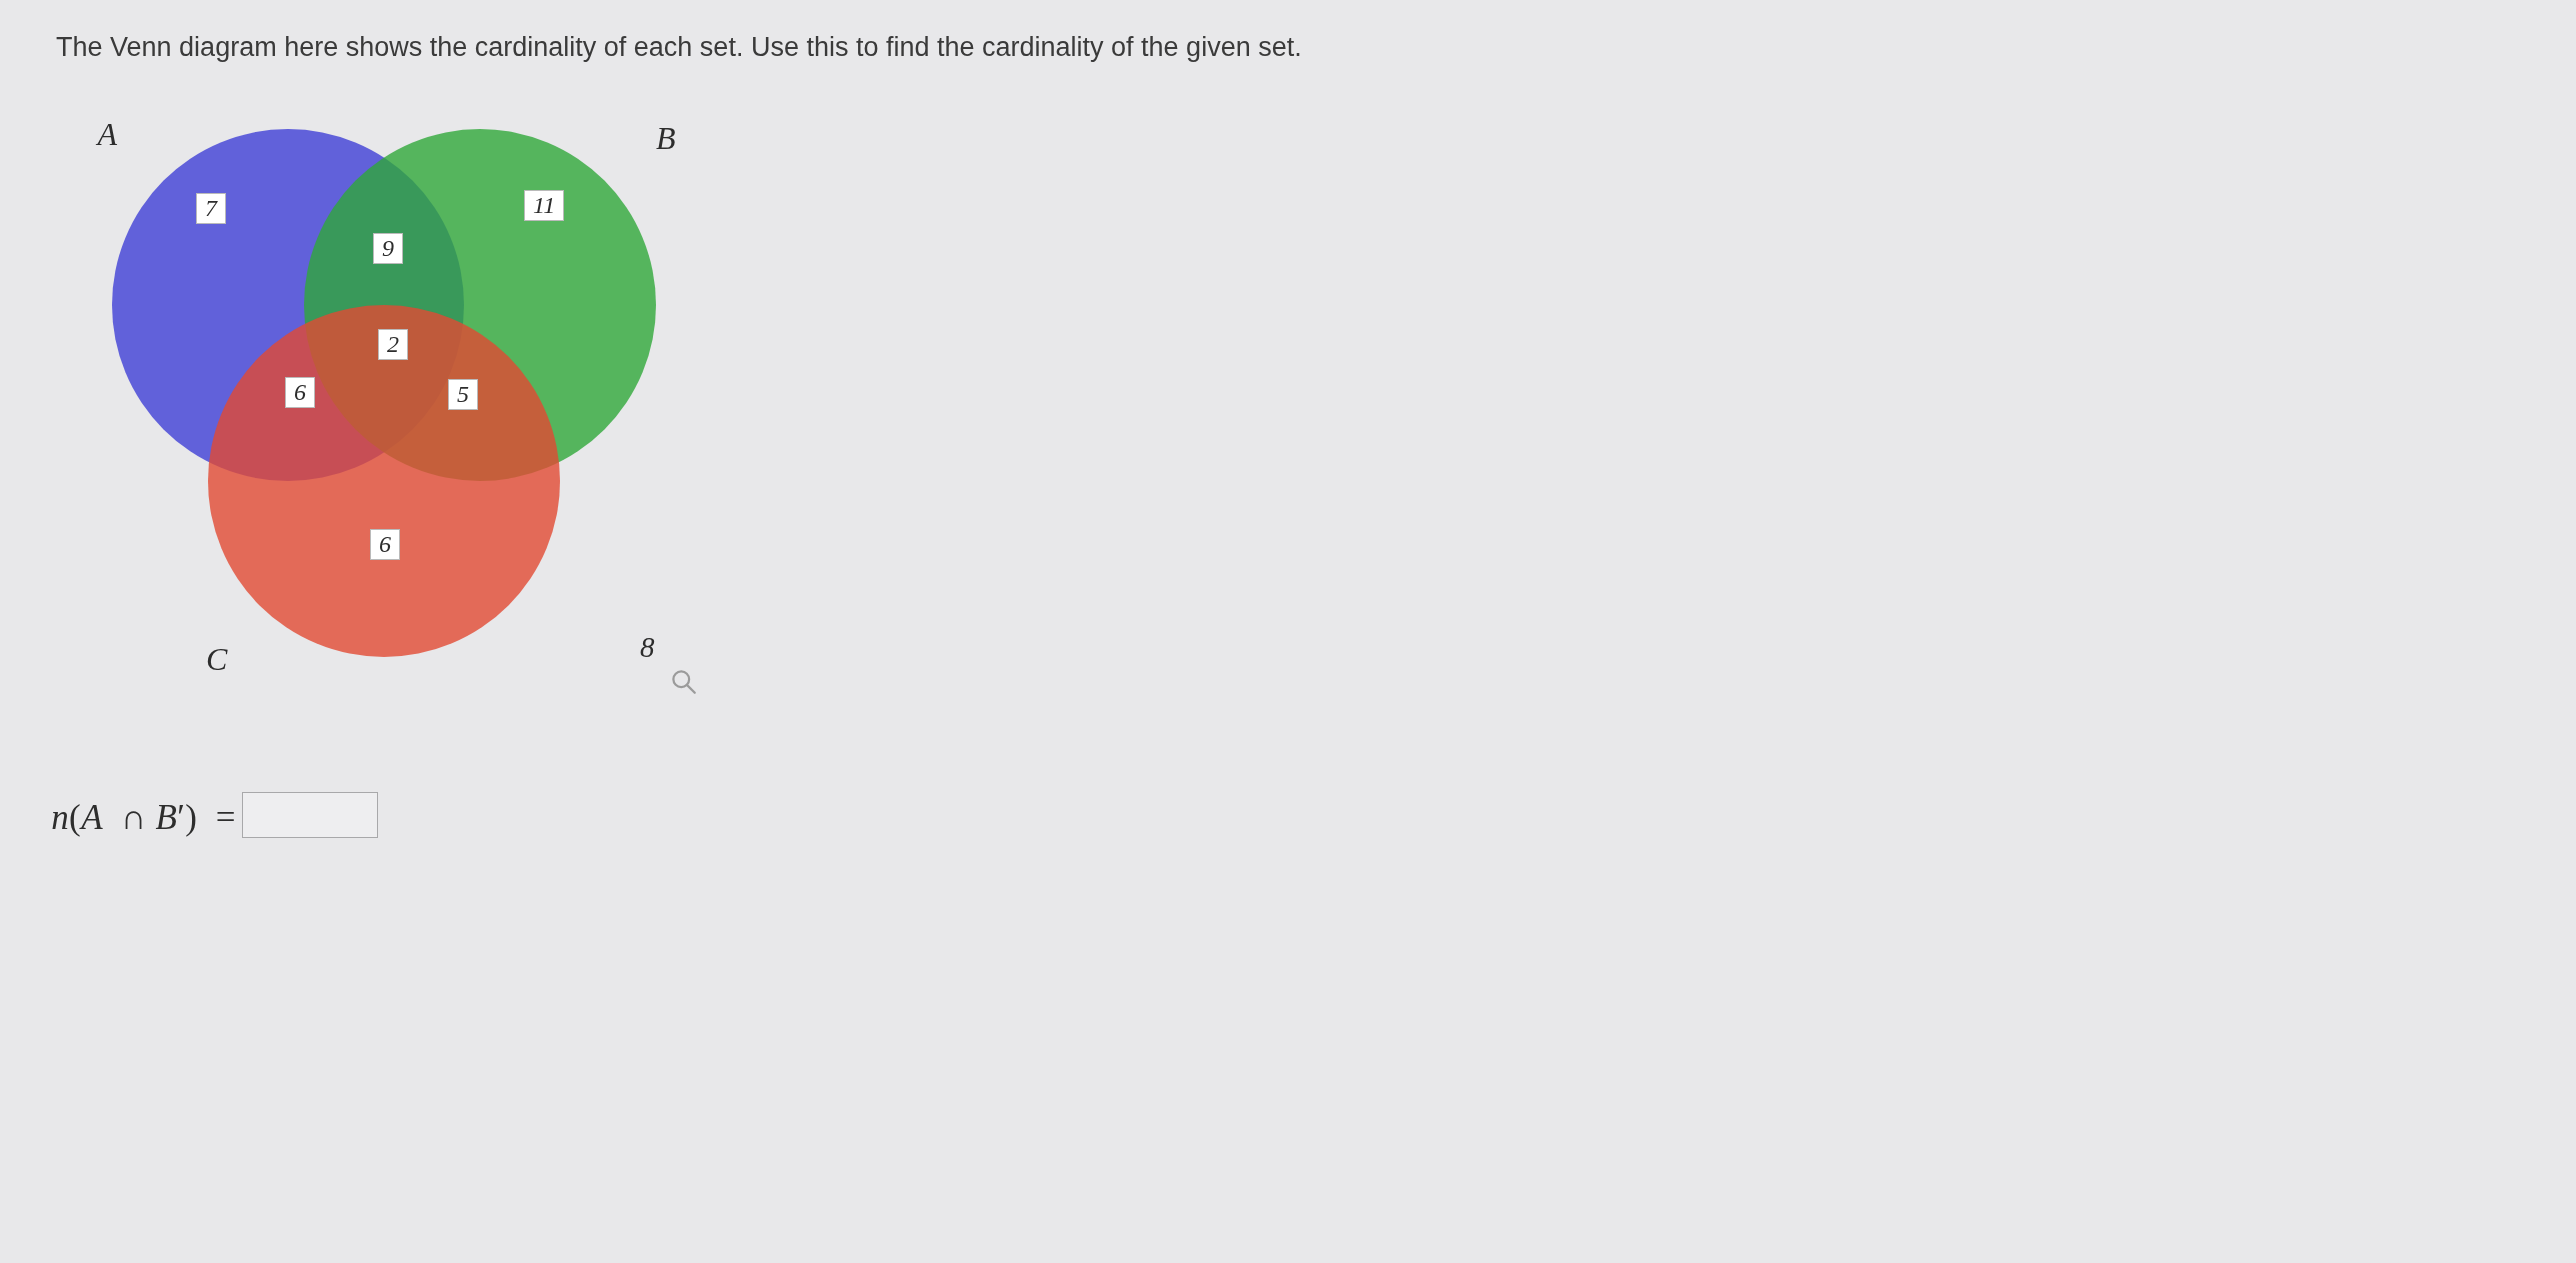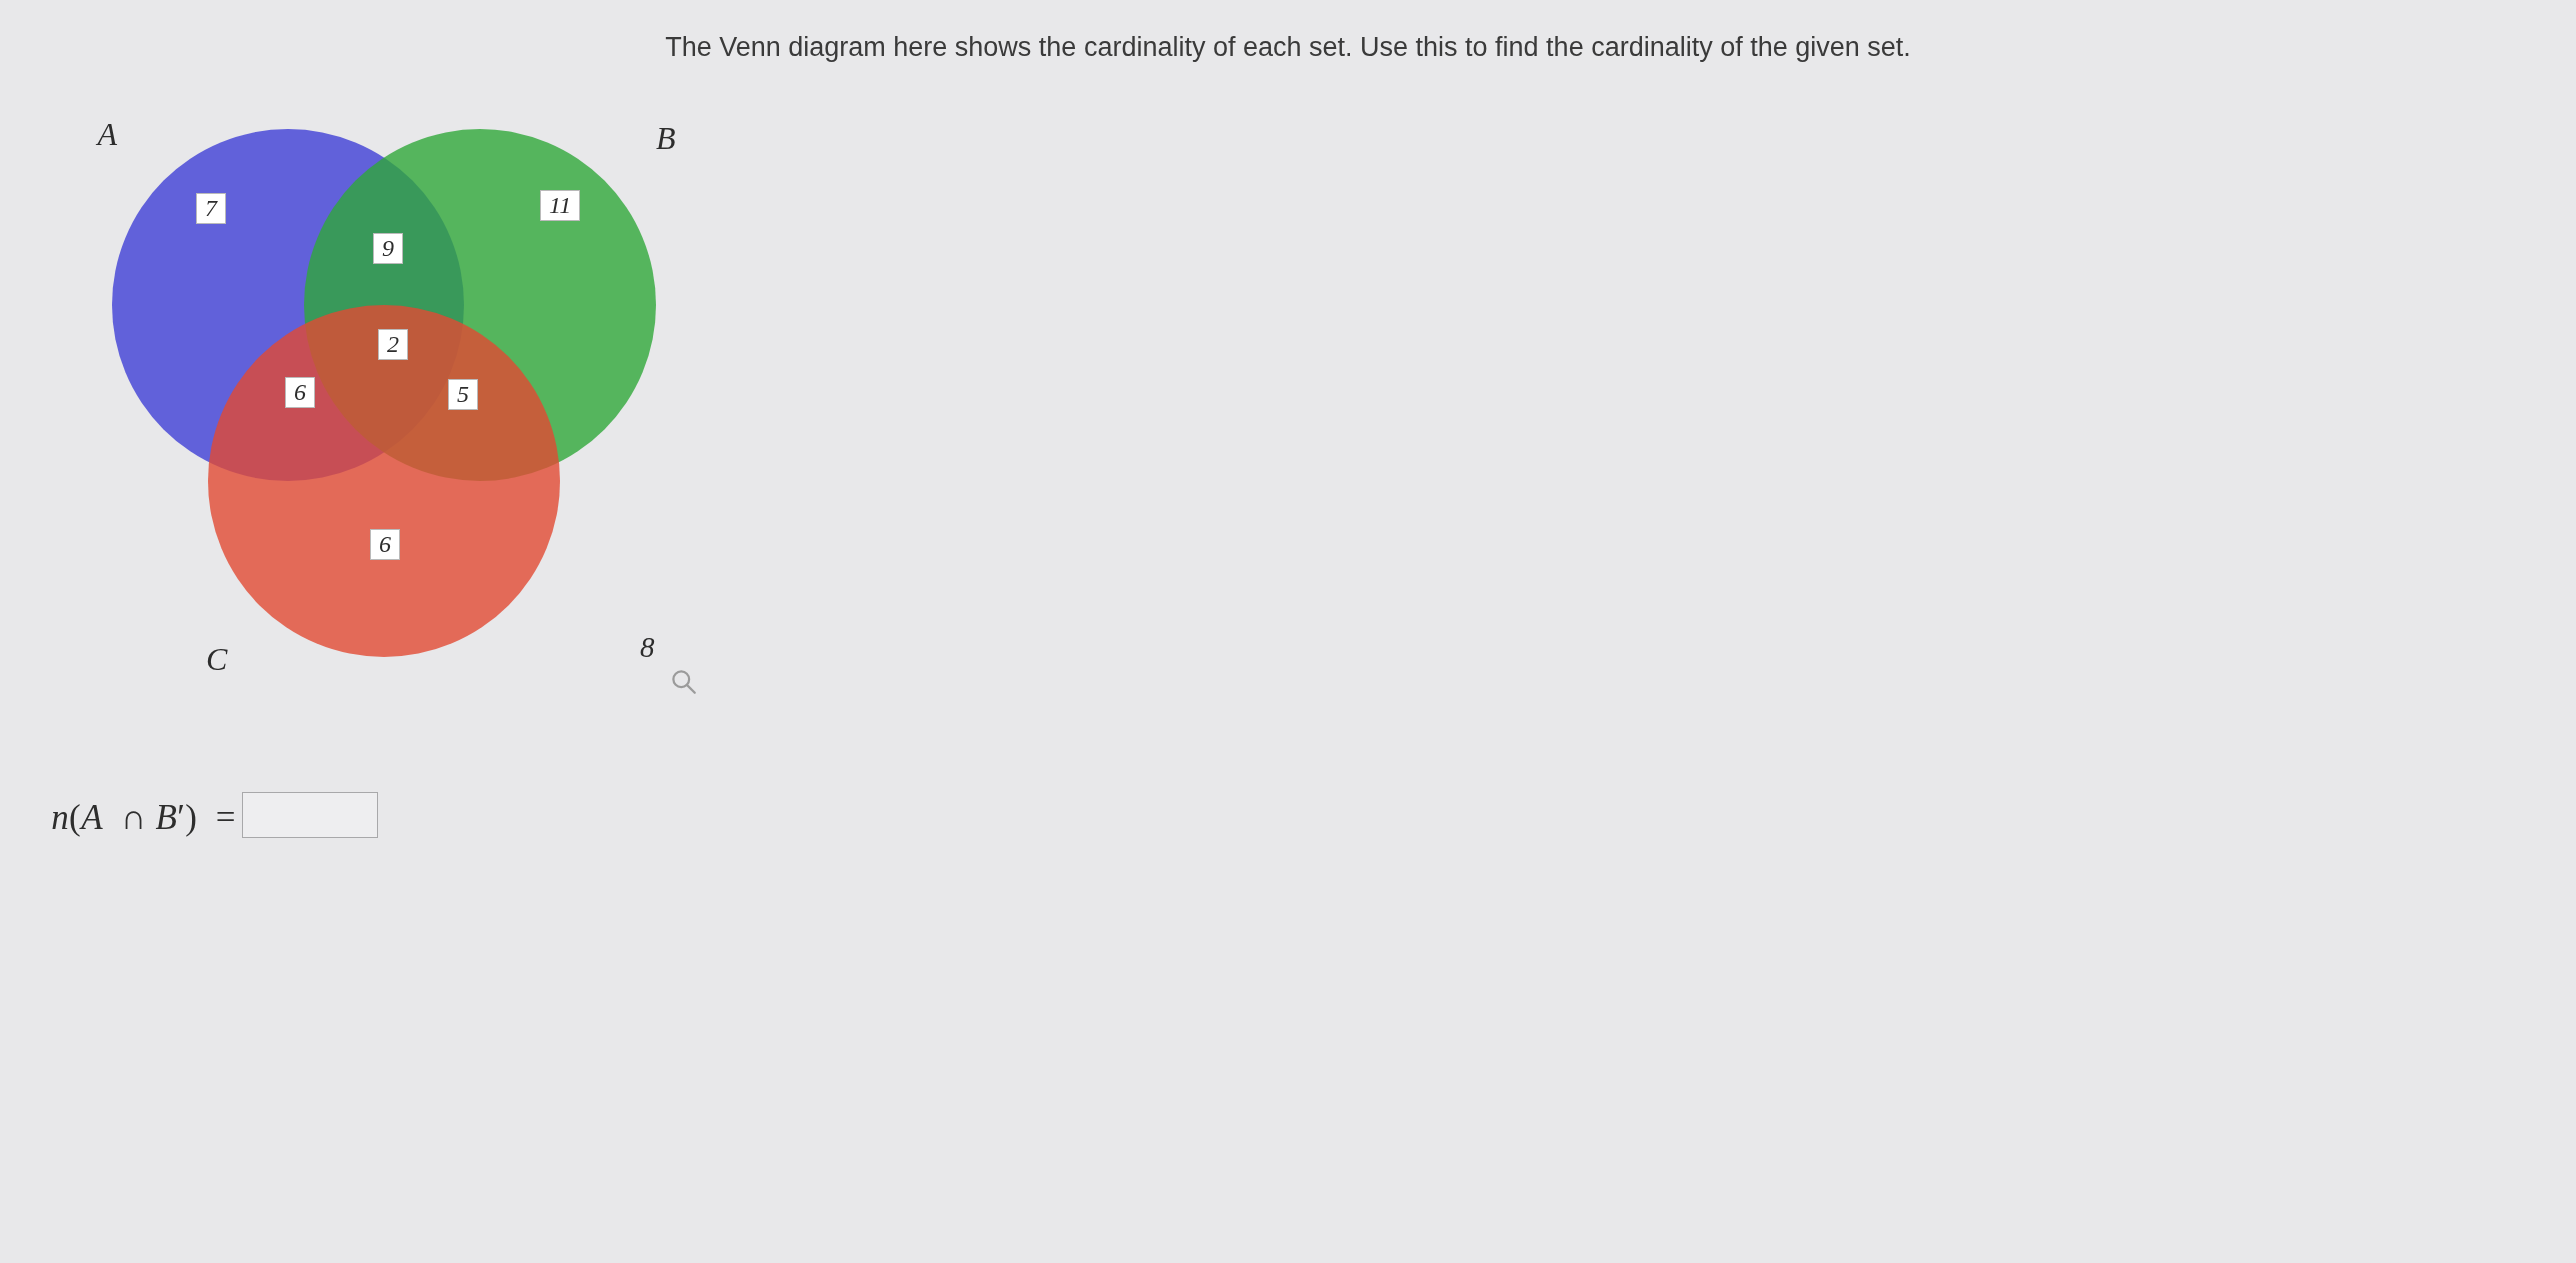--- a/index.html
+++ b/index.html
@@ -1,17 +1,17 @@
 <!DOCTYPE html>
 <html style="font-size:12.8px"><head>
 <meta charset="utf-8">
 <style>
   html,body{margin:0;padding:0;background:#e8e8ea;font-family:Arial,Helvetica,sans-serif;color:#303030;}
   .page{padding:29px 56px;}
-  .prompt{font-size:27px;line-height:1.35;color:#3a3a3a;margin:0 0 32px 0;font-weight:400;text-align:center;}
+  .prompt{font-size:27px;line-height:1.35;color:#3a3a3a;margin:0 0 32px 0;font-weight:400;}
   .venn-wrap{position:relative;width:624px;height:672px;margin-left:24px;}
   .venn-svg{position:absolute;top:0;left:0;}
   .set-label{position:absolute;font-family:"Times New Roman",serif;font-style:italic;font-size:32px;color:#2d2d2d;}
   .num-box{position:absolute;background:#ffffff;border:0.8px solid #bababa;font-family:"Times New Roman",serif;font-style:italic;font-size:24px;color:#2d2d2d;padding:1.6px 8px;line-height:1.05;}
   .outside-num{position:absolute;font-family:"Times New Roman",serif;font-style:italic;font-size:29px;color:#2d2d2d;}
   .zoom-icon{position:absolute;color:#9b9b9b;width:27px;height:27px;}
   .answer-row{display:flex;align-items:flex-end;margin-top:22.4px;margin-left:-4.8px;}
   .expr{font-family:"Times New Roman",serif;font-style:italic;font-size:35px;color:#2d2d2d;white-space:nowrap;letter-spacing:0.4px;}
   .expr .upr{font-style:normal;}
   .answer-input{width:136px;height:46px;font-size:24px;padding:3.2px 8px;border:0.8px solid #a8a8aa;background:#eeeef0;margin-left:6.4px;box-sizing:border-box;}
@@ -31,21 +31,21 @@
         <circle cx="500" cy="260" r="220" fill="#2FA83A" fill-opacity="0.80"></circle>
         <circle cx="380" cy="480" r="220" fill="#E14A33" fill-opacity="0.80"></circle>
       </g>
     </svg>
 
     <div class="set-label" style="left:17.6px; top:19px;">A</div>
     <div class="set-label" style="left:576px; top:22.4px;">B</div>
     <div class="set-label" style="left:126px; top:544px;">C</div>
 
     <div class="num-box" style="left:116px; top:96px;">7</div>
-    <div class="num-box" style="left:460px; top:93px;">11</div>
+    <div class="num-box" style="left:444px; top:93px;">11</div>
     <div class="num-box" style="left:293px; top:136px;">9</div>
     <div class="num-box" style="left:298px; top:232px;">2</div>
     <div class="num-box" style="left:205px; top:280px;">6</div>
     <div class="num-box" style="left:368px; top:282px;">5</div>
     <div class="num-box" style="left:290px; top:432px;">6</div>
 
     <div class="outside-num" style="left:560px; top:534px;">8</div>
 
     <svg class="zoom-icon" style="left:590px; top:571px;" viewBox="0 0 24 24">
       <circle cx="10" cy="10" r="7" fill="none" stroke="#9b9b9b" stroke-width="2"></circle>

